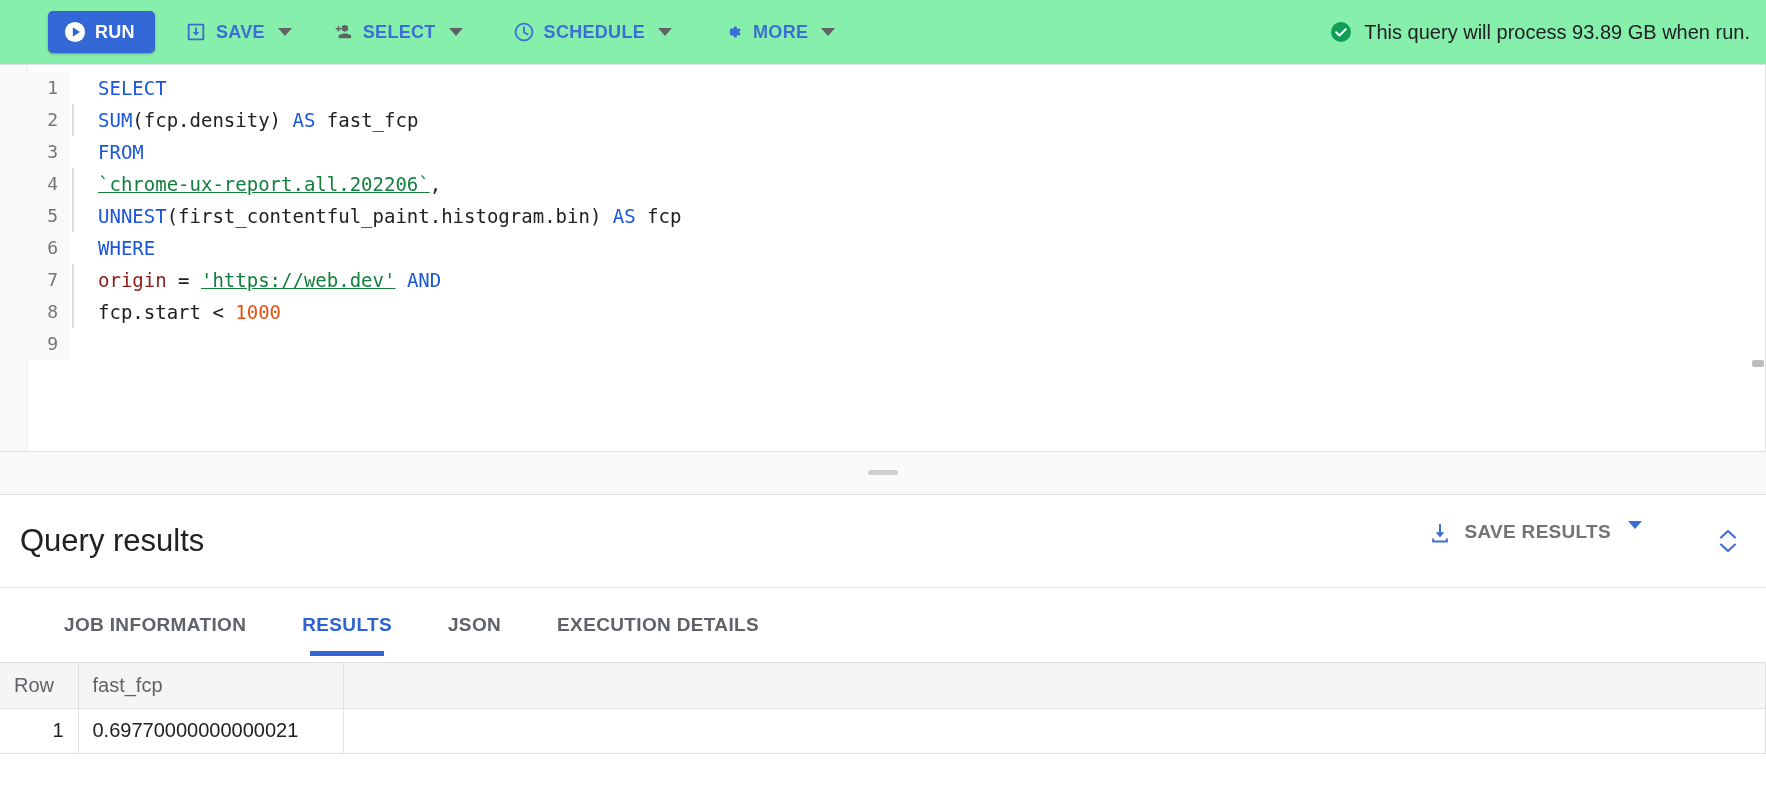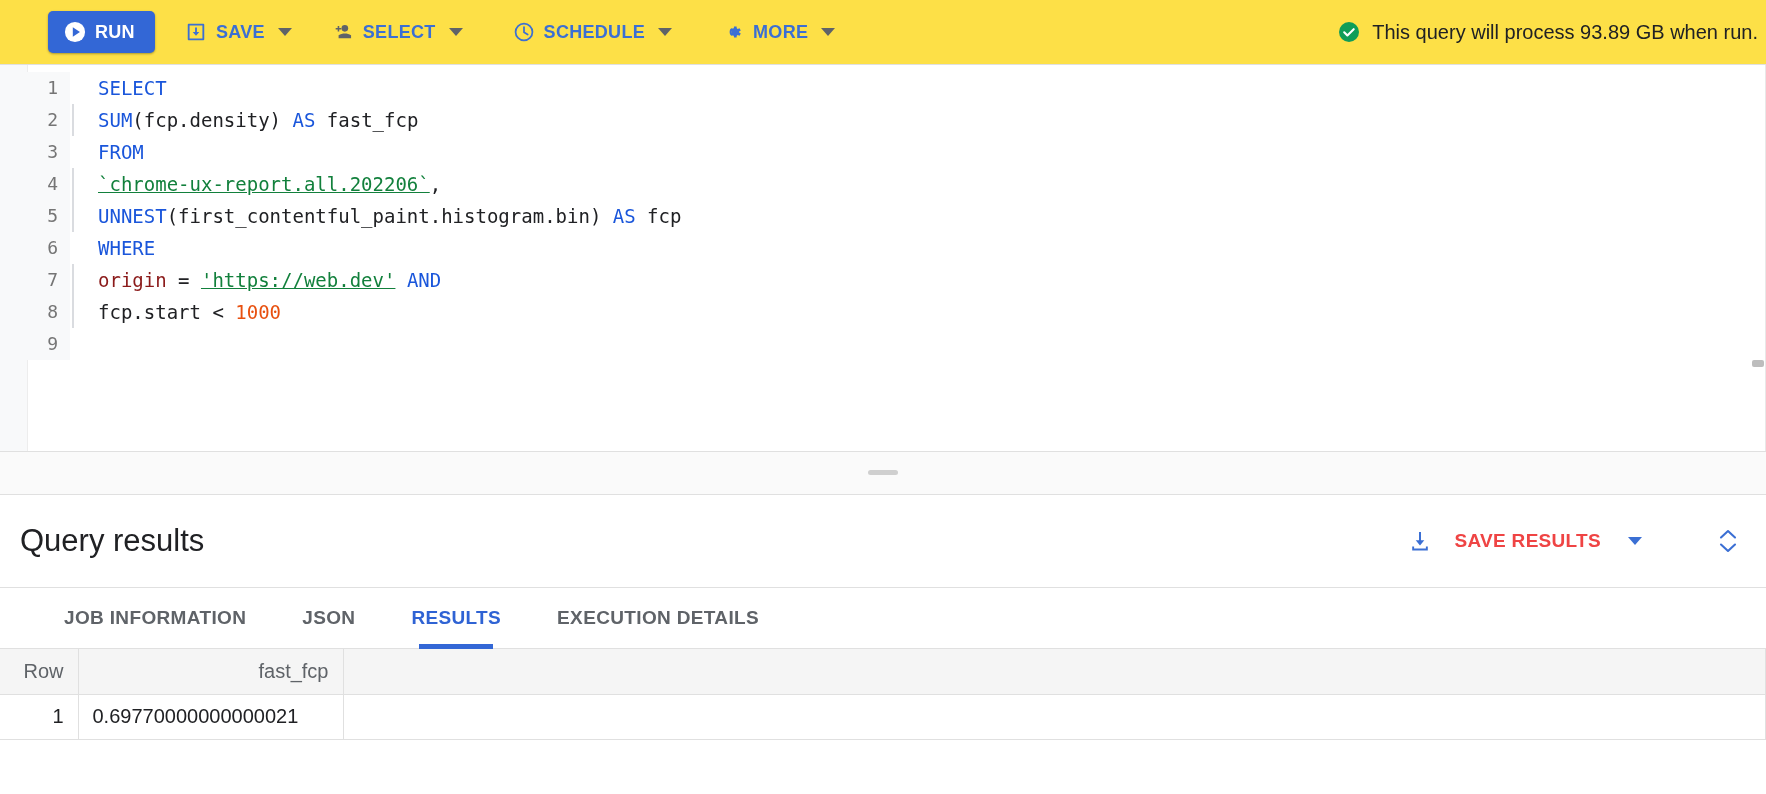--- a/index.html
+++ b/index.html
@@ -7,21 +7,21 @@
     width: 1766px; height: 794px;
     background: #ffffff;
     font-family: "Liberation Sans", sans-serif;
     overflow: hidden;
   }
 
   
   .toolbar {
     position: relative;
     height: 65px;
-    background: #fde047;
+    background: #86efac;
     border-bottom: 1px solid #e0e0e0;
     display: flex;
     align-items: center;
     padding-left: 48px;
   }
   .run-btn {
     display: flex; align-items: center; gap: 9px;
     height: 42px; padding: 0 20px 0 16px;
     background: #3367d6;
     border-radius: 5px;
@@ -48,21 +48,21 @@
     width: 0; height: 0;
     border-left: 7px solid transparent;
     border-right: 7px solid transparent;
     border-top: 8px solid #5f6368;
     margin-left: 4px;
   }
   .sp-20 { width: 20px; }
   .sp-30 { width: 30px; }
 
   .process-note {
-    position: absolute; right: 8px; top: 50%; transform: translateY(-50%);
+    position: absolute; right: 16px; top: 50%; transform: translateY(-50%);
     display: flex; align-items: center; gap: 11px;
     font-size: 20px; color: #202124;
     white-space: nowrap;
   }
   .check-ic { width: 24px; height: 24px; display: block; }
 
   
   .editor-wrap {
     position: relative;
     height: 386px;
@@ -139,44 +139,44 @@
     display: flex; align-items: center;
     padding-left: 20px;
     background: #ffffff;
   }
   .results-title { font-size: 31px; color: #202124; font-weight: 400; }
   .rh-actions {
     position: absolute; right: 18px; top: 50%; transform: translateY(-50%);
     display: flex; align-items: center;
   }
   .rbtn {
-    display: flex; align-items: center; gap: 23px;
+    display: flex; gap: 13px;
     height: 40px; padding: 0 12px;
-    color: #ef4444; font-size: 19px; font-weight: 700; letter-spacing: .3px;
+    color: #737373; font-size: 19px; font-weight: 700; letter-spacing: .3px;
     cursor: pointer; user-select: none;
     background: transparent; border: 0; font-family: inherit;
   }
   .rbtn .glyph { width: 24px; height: 24px; display:block; flex: 0 0 24px; }
   .caret-blue {
     width: 0; height: 0;
     border-left: 7px solid transparent;
     border-right: 7px solid transparent;
     border-top: 8px solid #3b6fd4;
     margin-left: 4px;
   }
   .expand-btn {
     width: 40px; height: 40px; margin-left: 24px;
     display: flex; align-items: center; justify-content: center;
     cursor: pointer;
   }
 
   
   .tabs {
     position: relative;
-    height: 62px;
+    height: 76px;
     border-top: 1px solid #e0e0e0;
     border-bottom: 1px solid #e0e0e0;
     display: flex; align-items: center;
     padding-left: 36px;
     background: #ffffff;
   }
   .tab {
     height: 61px;
     display: flex; align-items: center; gap: 12px;
     padding: 0 28px;
@@ -201,21 +201,21 @@
   .rtable th, .rtable td {
     border-right: 1px solid #e0e0e0;
     border-bottom: 1px solid #e0e0e0;
     height: 45px;
     padding: 0 14px;
     font-size: 20px;
   }
   .rtable th {
     background: #f5f5f5;
     color: #5f6368; font-weight: 400;
-    text-align: right;
+    text-align: left;
   }
   .rtable td { color: #202124; background: #ffffff; }
   .col-row   { width: 78px; }
   .col-fast  { width: 265px; }
   .ta-right  { text-align: right; }
 </style>
 </head>
 <body>
 
 <div class="toolbar">
@@ -315,25 +315,25 @@
         <path d="M6 18.5 L13 25 L20 18.5" fill="none" stroke="#3b6fd4" stroke-width="2.1" stroke-linecap="round" stroke-linejoin="round"></path>
       </svg>
     </div>
   </div>
 </div>
 
 <div class="tabs" id="tabs-bar">
     <div class="tab">
       <span>JOB INFORMATION</span>
     </div>
+    <div class="tab active">
+      <span>RESULTS</span>
+    </div>
     <div class="tab">
       <span>JSON</span>
-    </div>
-    <div class="tab active">
-      <span>RESULTS</span>
     </div>
     <div class="tab">
       <span>EXECUTION DETAILS</span>
     </div>
   </div>
 
 <table class="rtable">
   <colgroup>
     <col class="col-row">
       <col class="col-fast">

